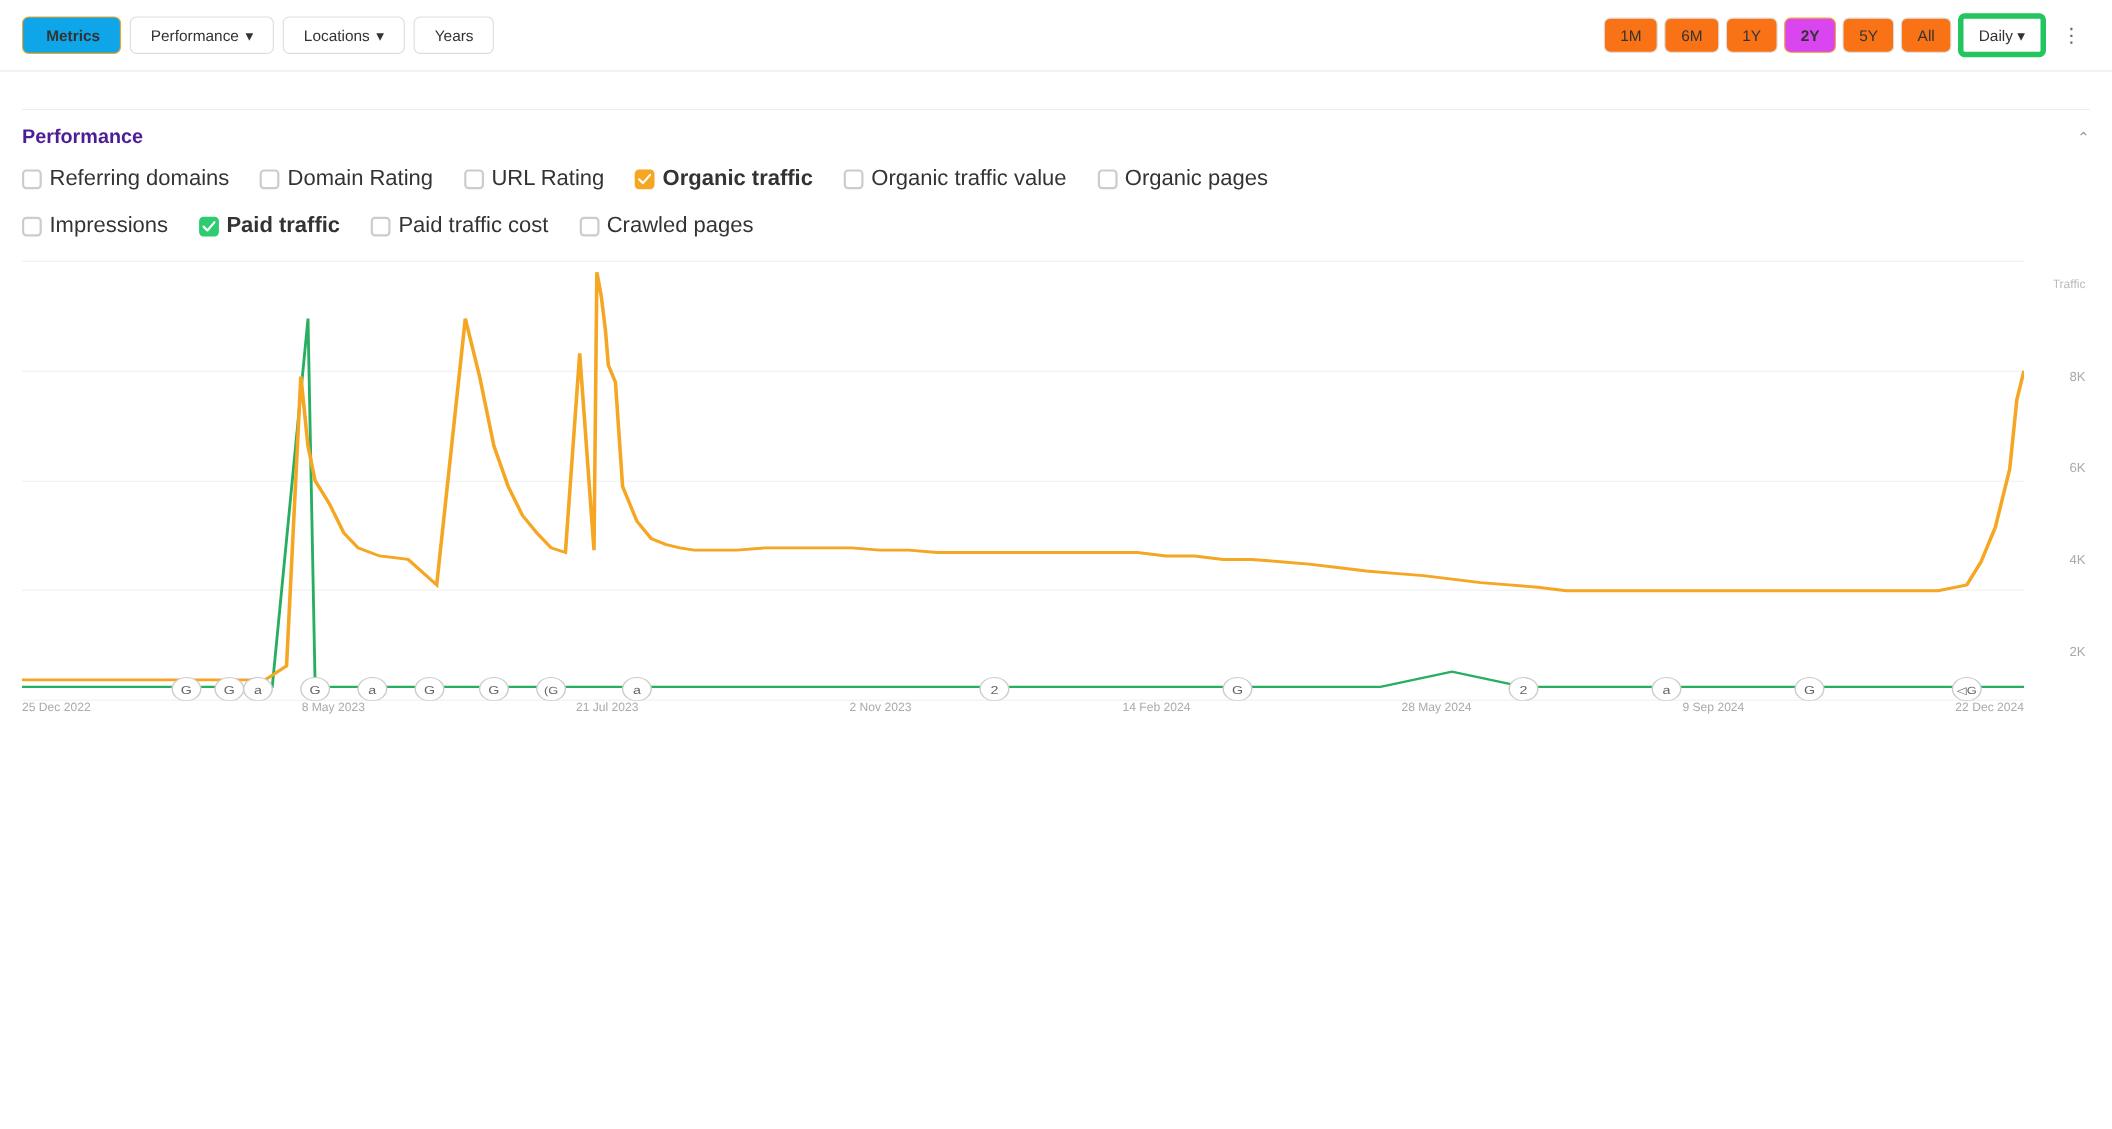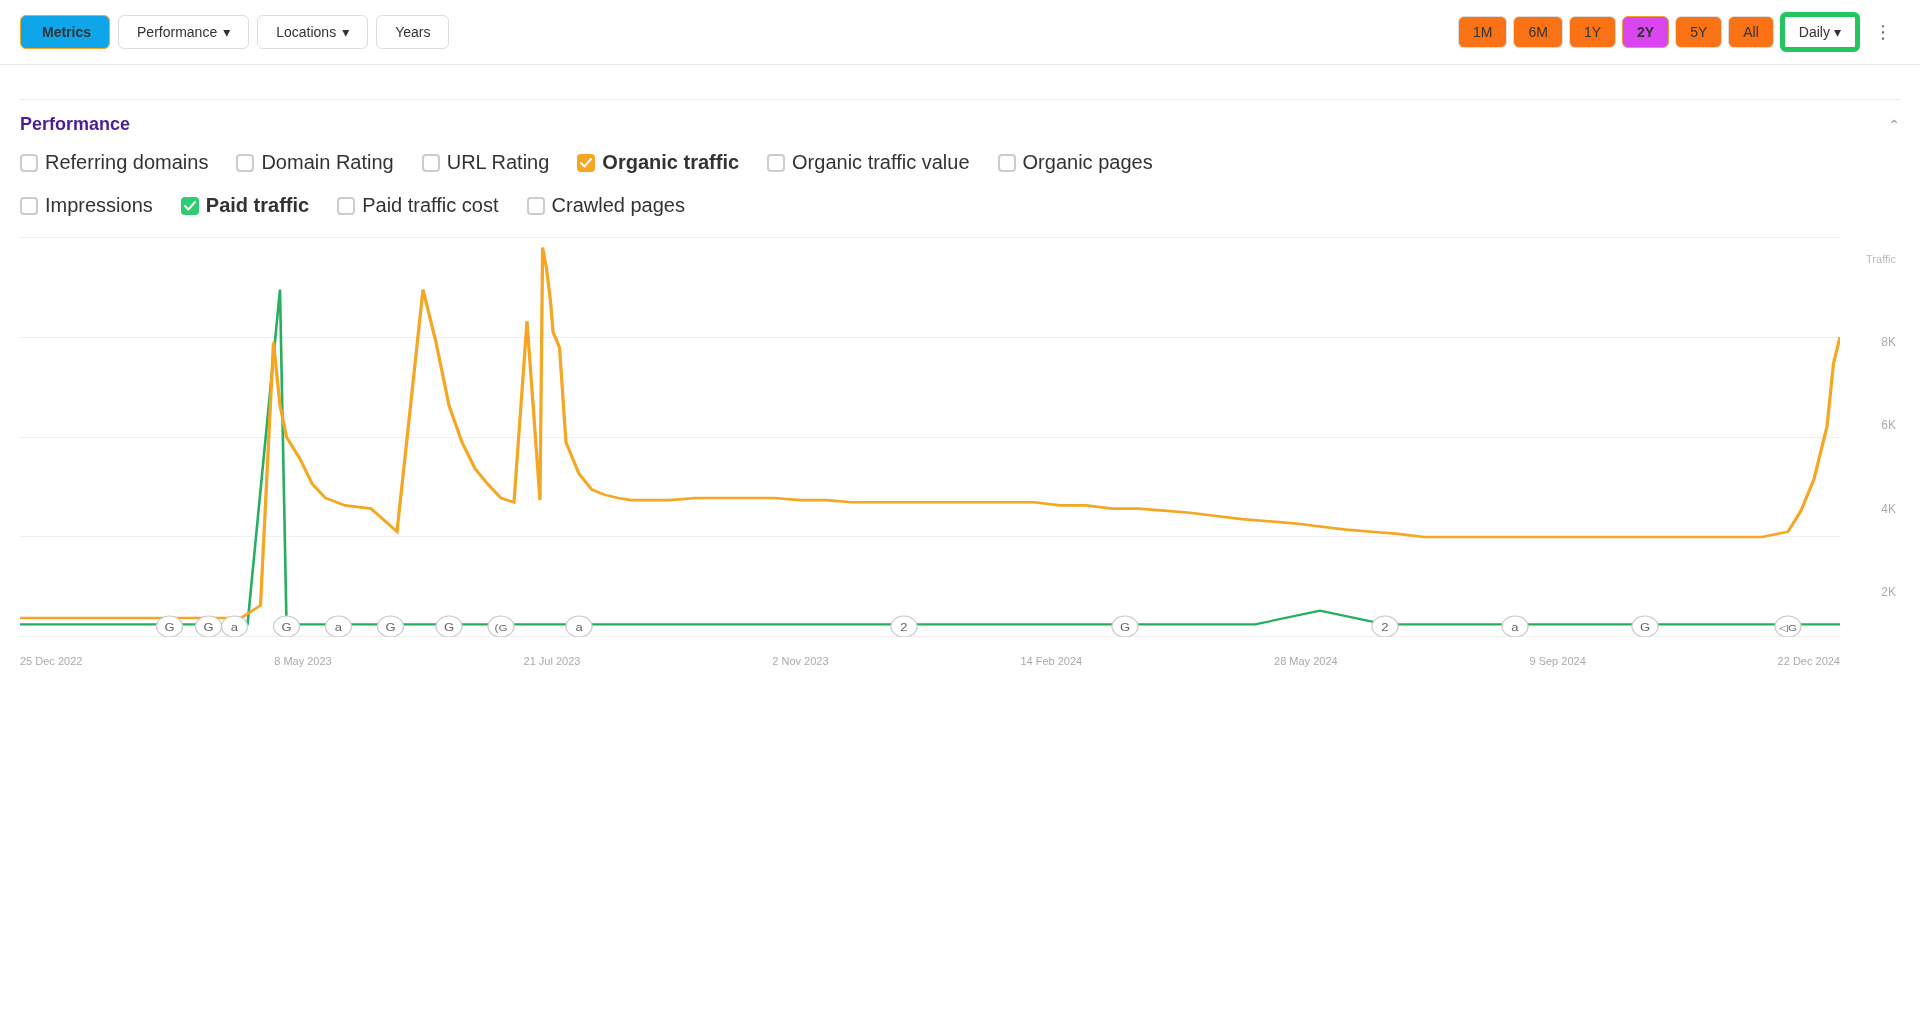--- a/index.html
+++ b/index.html
@@ -171,21 +171,21 @@
       height: calc(100% - 30px);
     }
 
     .x-labels {
       position: absolute;
       bottom: 0;
       left: 0;
       right: 0;
       height: 30px;
       display: flex;
-      align-items: flex-end;
+      align-items: flex-start;
       justify-content: space-between;
     }
     .x-label { font-size: 11px; color: #aaa; }
 
     .divider { width: 100%; height: 1px; background: #eee; margin: 14px 0; }
   </style>
 </head>
 <body>
 
 <div class="top-bar">

